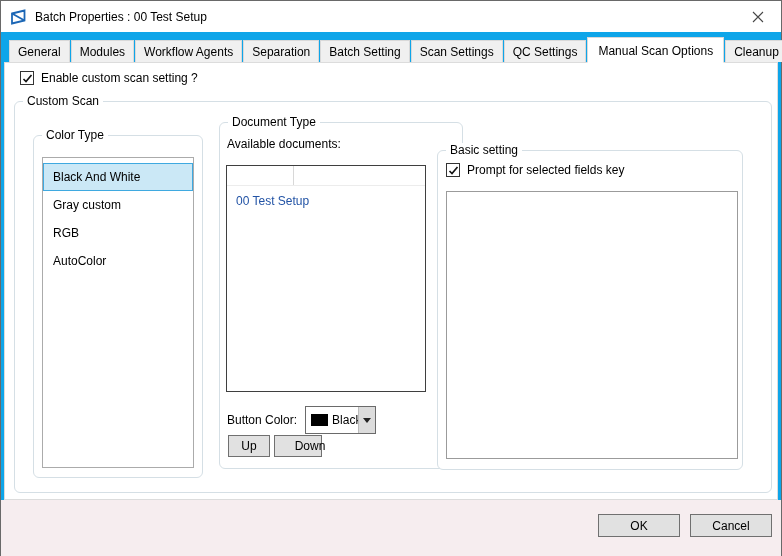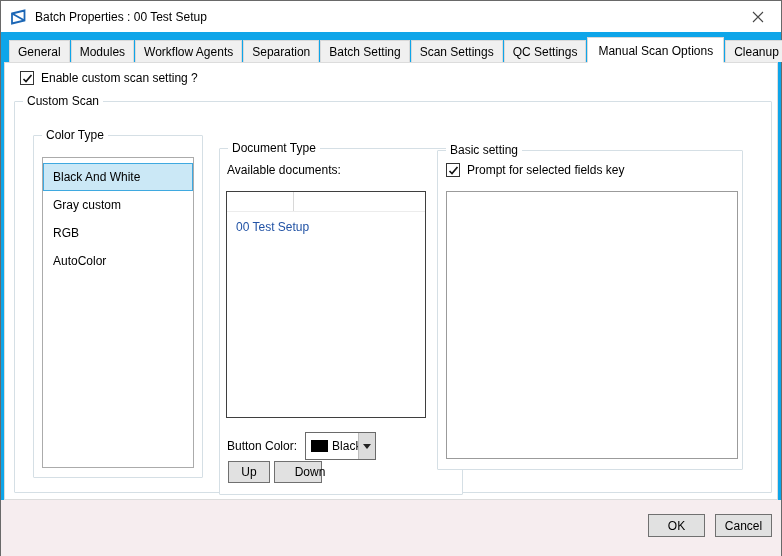--- a/index.html
+++ b/index.html
@@ -19,26 +19,26 @@
   .tabstrip { display: flex; align-items: flex-end; padding-left: 5px; position: relative; z-index: 2; }
   .tab { background: #f0f0f0; border: 1px solid #d9d9d9; border-bottom: none; padding: 4px 8px 3px 8px; margin-right: 1px; white-space: nowrap; position: relative; }
   .tab.active { background: #ffffff; padding: 6px 10px 4px 10px; margin-bottom: -1px; border: 1px solid #d9d9d9; border-bottom: 1px solid #ffffff; z-index: 3; text-align: center; }
 
   
   .tabpage { background: #ffffff; border: 1px solid #dcdcdc; height: 438px; position: relative; z-index: 1; }
 
   .check-row { display: flex; align-items: center; gap: 7px; }
   .cb { width: 14px; height: 14px; background: #fff; border: 1px solid #333; display: inline-flex; align-items: center; justify-content: center; flex: 0 0 auto; }
 
-  .group { position: absolute; border: 1px solid #d5dfe5; border-radius: 1px; background: #ffffff; }
+  .group { position: absolute; border: 1px solid #d5dfe5; border-radius: 6px; background: #ffffff; }
   .group-label { position: absolute; top: -8px; left: 8px; background: #ffffff; padding: 0 4px; line-height: 14px; }
 
   #custom-scan { left: 9px; top: 38px; width: 758px; height: 392px; }
   #color-type { left: 18px; top: 33px; width: 170px; height: 343px; }
-  #document-type { left: 204px; top: 46px; width: 244px; height: 347px; }
+  #document-type { left: 204px; top: 20px; width: 244px; height: 347px; }
   #basic-setting { left: 422px; top: 48px; width: 306px; height: 320px; }
 
   .color-list { position: absolute; left: 8px; top: 21px; right: 8px; bottom: 9px; border: 1px solid #ababab; background: #fff; padding-top: 5px; overflow: hidden; }
   .color-item { height: 28px; line-height: 26px; padding-left: 9px; border: 1px solid transparent; }
   .color-item.selected { background: #cbe8f6; border: 1px solid #3fa9e0; }
 
   .avail-label { position: absolute; left: 7px; top: 14px; }
   .doc-list { position: absolute; left: 6px; top: 42px; width: 200px; height: 227px; border: 1px solid #3f3f3f; background: #fff; overflow: hidden; }
   .doc-header { height: 20px; border-bottom: 1px solid #ececec; display: flex; }
   .doc-header .col1 { width: 67px; border-right: 1px solid #d8d8d8; height: 100%; }
@@ -57,21 +57,21 @@
   #up-btn { left: 8px; width: 42px; }
   #down-btn { left: 54px; width: 48px; padding-left: 24px; }
 
   .basic-check { position: absolute; left: 8px; top: 12px; }
   .basic-list { position: absolute; left: 8px; top: 40px; width: 292px; height: 268px; border: 1px solid #9b9b9b; background: #fff; }
 
   .enable-row { position: absolute; left: 15px; top: 8px; }
 
   
   .footer { flex: 0 0 auto; height: 57px; display: flex; justify-content: flex-end; align-items: flex-start; padding: 14px 9px 0 0; gap: 10px; background: #f6edef; }
-  .footer .btn { width: 57px; height: 23px; }
+  .footer .btn { width: 82px; height: 23px; }
 </style>
 </head>
 <body>
 
 <div class="window">
 
   <div class="titlebar">
     <svg class="app-icon" viewBox="0 0 17 16">
       <path d="M2 4.5 L14.5 1.5 L14.5 11.5 L2 14.5 Z" fill="#ffffff" stroke="#1b66b5" stroke-width="1.8"></path>
       <path d="M2 4.5 L14.5 11.5" stroke="#1b66b5" stroke-width="1.8"></path>

